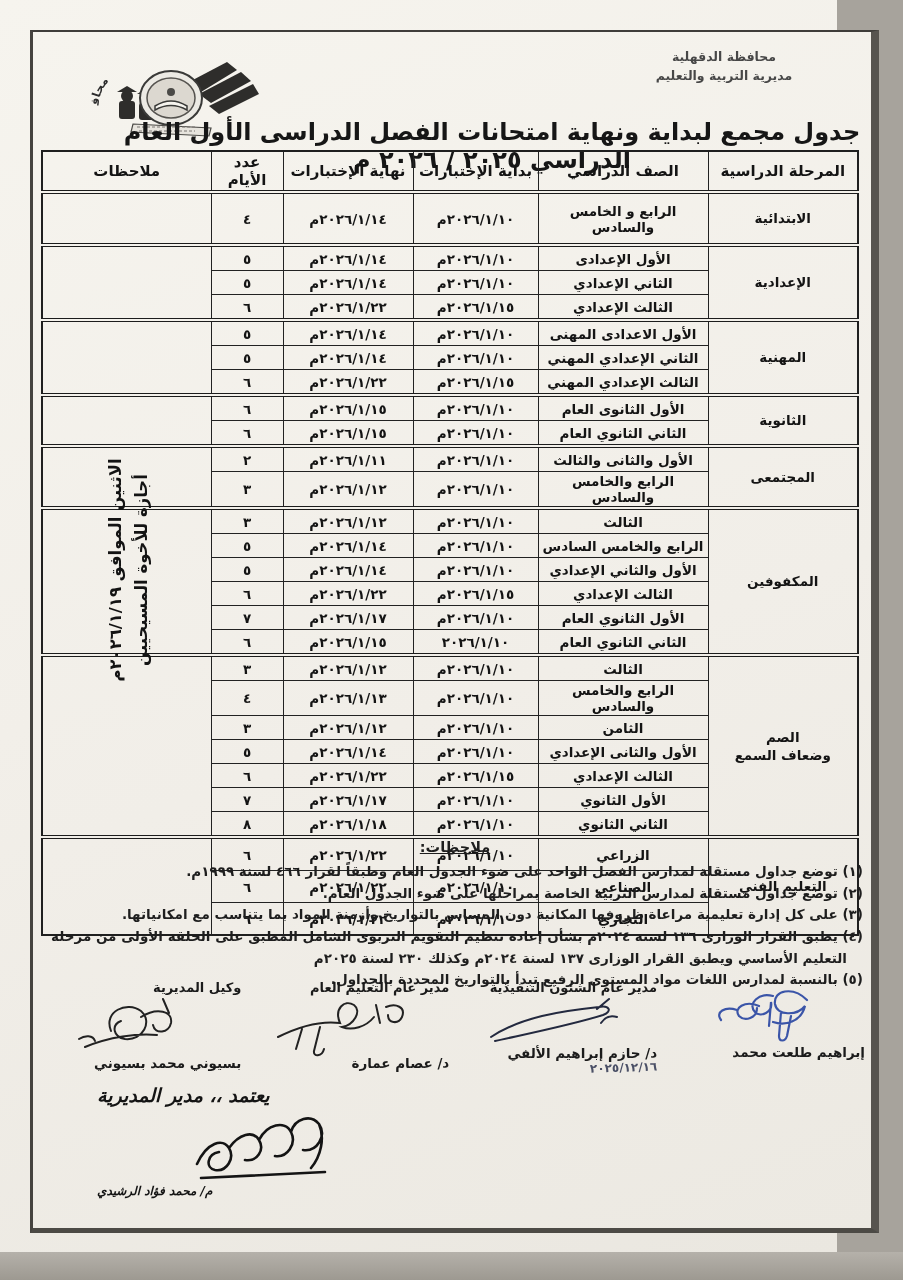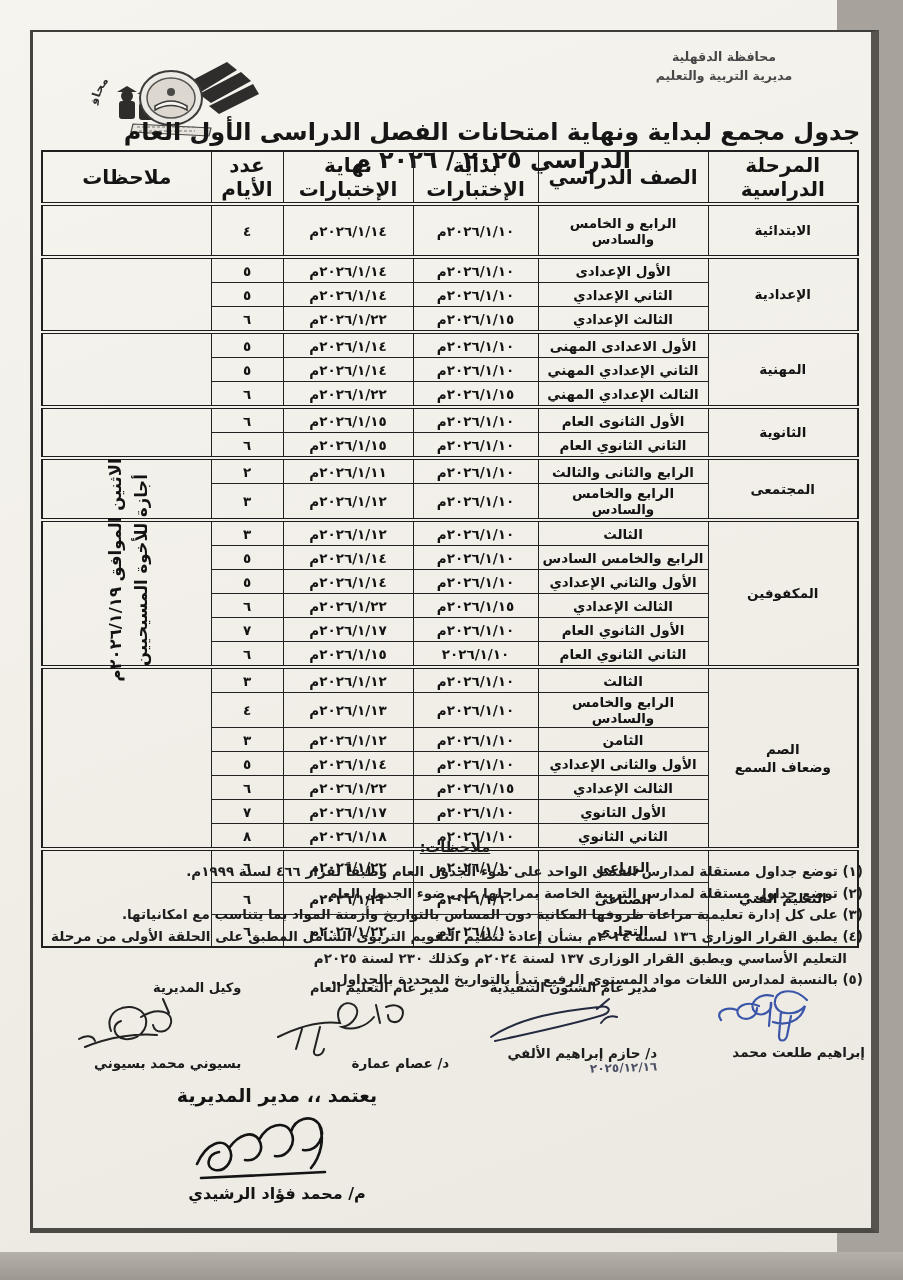--- a/index.html
+++ b/index.html
@@ -35,21 +35,21 @@
   
   .sched{
     position:absolute;top:118px;right:12px;
     border-collapse:collapse;table-layout:fixed;direction:rtl;
     border:2.5px solid #1f1f1f;background:transparent;
   }
   .sched th,.sched td{
     border:1.5px solid #222;color:#141414;text-align:center;
     padding:1px 2px;font-weight:bold;vertical-align:middle;
   }
-  .sched thead th{height:34px;font-size:20px;border-bottom:4px double #1c1c1c;margin-left:24px;}
+  .sched thead th{height:34px;font-size:15px;border-bottom:4px double #1c1c1c;margin-left:24px;}
   .sched td{height:21px;font-size:13.5px;}
   .section-start td{border-top:4px double #1c1c1c;}
   .stage-cell{font-size:15px;white-space:pre-line;line-height:1.35;}
   .grade-cell{font-size:13.5px;}
   .date-cell{font-size:13.5px;letter-spacing:.4px;}
   .days-cell{font-size:14.5px;}
   .sec-0 td{height:47px;}
   .sec-7 td{height:29px;}
   
   .vnote-overlay{position:absolute;top:118px;right:auto;left:12px;width:168px;height:700px;pointer-events:none;}
@@ -72,25 +72,25 @@
     position:absolute;top:948px;right:6px;left:6px;
     display:flex;flex-direction:row;justify-content:space-between;direction:rtl;
   }
   .sig{width:24.5%;text-align:right;color:#1b1b1b;}
   .sig .s-title{font-size:13px;font-weight:bold;}
   .sig svg{display:block;margin:2px auto 0 auto;}
   .sig .s-name{font-size:13.5px;font-weight:bold;margin-top:-4px;}
   .sig .s-date{font-size:12px;color:#4b5066;margin-top:2px;transform:rotate(-2deg);font-weight:bold;letter-spacing:1px;}
   
   .approve{
-    position:absolute;top:1052px;right:auto;left:64px;width:360px;text-align:center;color:#141414;
+    position:absolute;top:1052px;right:auto;left:64px;width:360px;text-align:left;color:#141414;font-style:italic;
   }
   .approve .a-label{font-size:19px;font-weight:bold;}
   .approve svg{display:block;margin:2px auto 0 auto;}
-  .approve .a-name{font-size:16px;font-weight:bold;margin-top:-6px;}
+  .approve .a-name{font-size:12px;font-weight:bold;margin-top:-6px;}
   .bottom-strip{position:absolute;left:0;bottom:0;width:100%;height:28px;background:linear-gradient(#b5b1aa,#9d9991);}
 </style>
 </head>
 <body>
 
 <div class="paper">
   <div class="sheet-frame">
 
     <div class="org-block">
       <div>محافظة الدقهلية</div>
@@ -214,21 +214,21 @@
             <td rowspan="2" class="note-col"></td>
           </tr>
           <tr class="sec-3">
             <td class="grade-cell">الثاني الثانوي العام</td>
             <td class="date-cell">٢٠٢٦/١/١٠م</td>
             <td class="date-cell">٢٠٢٦/١/١٥م</td>
             <td class="days-cell">٦</td>
           </tr>
           <tr class="sec-4 section-start">
             <td rowspan="2" class="stage-cell">المجتمعى</td>
-            <td class="grade-cell">الرابع والثانى والثالث</td>
+            <td class="grade-cell">الأول والثانى والثالث</td>
             <td class="date-cell">٢٠٢٦/١/١٠م</td>
             <td class="date-cell">٢٠٢٦/١/١١م</td>
             <td class="days-cell">٢</td>
             <td rowspan="2" class="note-col"></td>
           </tr>
           <tr class="sec-4">
             <td class="grade-cell">الرابع والخامس والسادس</td>
             <td class="date-cell">٢٠٢٦/١/١٠م</td>
             <td class="date-cell">٢٠٢٦/١/١٢م</td>
             <td class="days-cell">٣</td>

